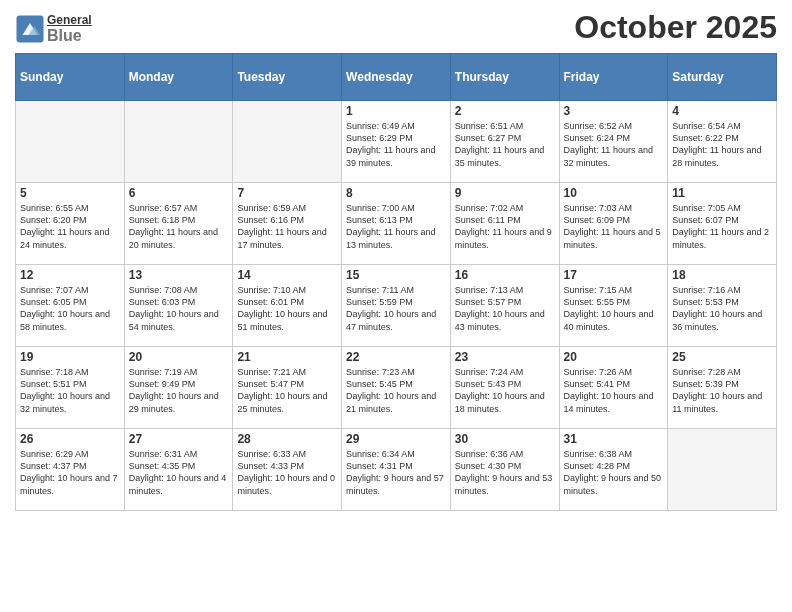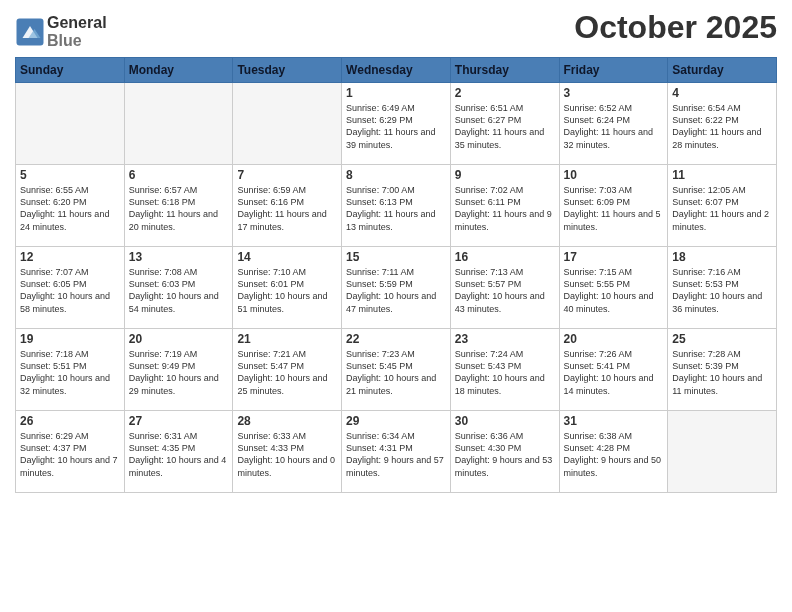--- a/index.html
+++ b/index.html
@@ -26,23 +26,24 @@
       display: flex;
       align-items: center;
       margin-top: 4px;
     }
     .logo-text {
       display: flex;
       flex-direction: column;
       line-height: 1.1;
     }
     .logo-general {
-      font-size: 16px;
+      font-size: 12px;
       font-weight: bold;
       color: #333;
+      text-decoration: underline;
     }
     .logo-blue {
       font-size: 16px;
       font-weight: bold;
       color: #737373;
     }
     .logo-icon {
       width: 30px;
       height: 30px;
       margin-right: 2px;
@@ -59,24 +60,24 @@
       font-size: 14px;
       color: #555;
     }
     .calendar {
       width: 100%;
       border-collapse: collapse;
       table-layout: fixed;
     }
     .calendar th {
       background: #4a7eb5;
-      color: #0f172a;
+      color: #ffffff;
       font-size: 12px;
       font-weight: bold;
-      padding: 5px 4px;
+      padding: 16px 4px;
       text-align: left;
       border: 1px solid #3a6ea5;
       margin-left: 33px;
     }
     .calendar td {
       border: 1px solid #ccc;
       vertical-align: top;
       padding: 3px 4px;
       height: 82px;
       background: #fff;
@@ -202,21 +203,21 @@
           </td>
           <td>
             <div class="day-num">10</div>
             <div class="day-info">Sunrise: 7:03 AM
 Sunset: 6:09 PM
 Daylight: 11 hours
 and 5 minutes.</div>
           </td>
           <td>
             <div class="day-num">11</div>
-            <div class="day-info">Sunrise: 12:05 AM
+            <div class="day-info">Sunrise: 7:05 AM
 Sunset: 6:07 PM
 Daylight: 11 hours
 and 2 minutes.</div>
           </td>
         </tr>
         <tr>
           <td>
             <div class="day-num">12</div>
             <div class="day-info">Sunrise: 7:07 AM
 Sunset: 6:05 PM

